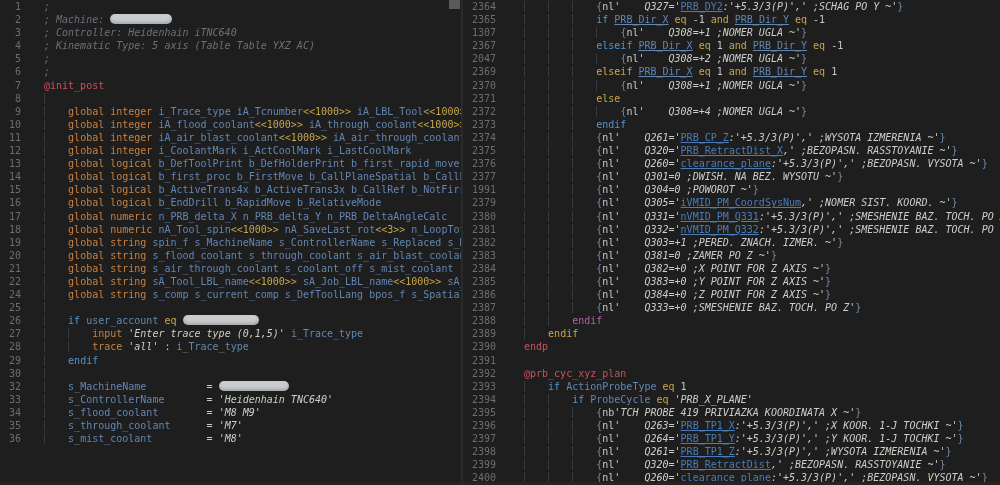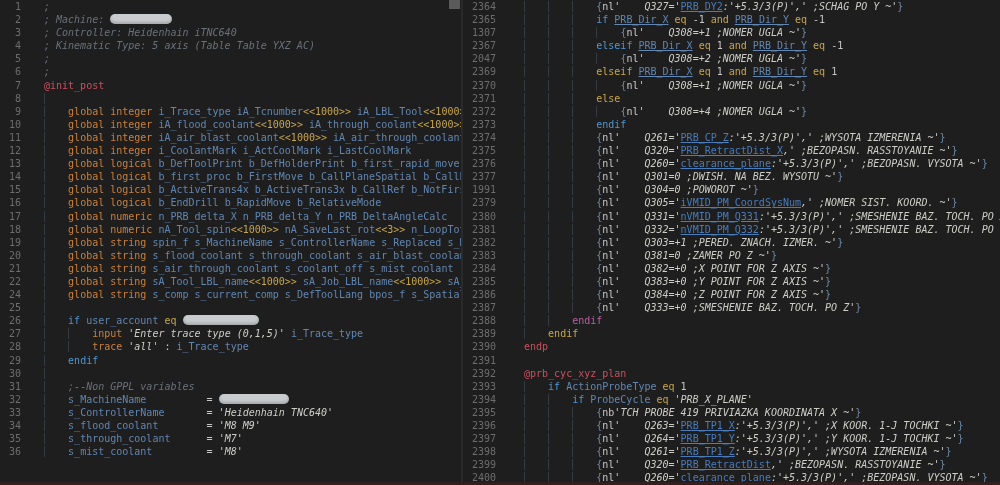--- a/index.html
+++ b/index.html
@@ -62,21 +62,20 @@
       <div class="row"><span class="ln">20</span><span class="code"><span class="g">    </span><span class="tk-kw">global string </span><span class="tk-id">s_flood_coolant s_through_coolant s_air_blast_coolant</span></span></div>
       <div class="row"><span class="ln">21</span><span class="code"><span class="g">    </span><span class="tk-kw">global string </span><span class="tk-id">s_air_through_coolant s_coolant_off s_mist_coolant</span></span></div>
       <div class="row"><span class="ln">22</span><span class="code"><span class="g">    </span><span class="tk-kw">global string </span><span class="tk-id">sA_Tool_LBL_name</span><span class="tk-op">&lt;&lt;1000&gt;&gt;</span><span class="tk-id"> sA_Job_LBL_name</span><span class="tk-op">&lt;&lt;1000&gt;&gt;</span><span class="tk-id"> sA_LBL_name</span></span></div>
       <div class="row"><span class="ln">24</span><span class="code"><span class="g">    </span><span class="tk-kw">global string </span><span class="tk-id">s_comp s_current_comp s_DefToolLang bpos_f s_SpatialFeed</span></span></div>
       <div class="row"><span class="ln">25</span><span class="code"><span class="g">    </span></span></div>
       <div class="row"><span class="ln">26</span><span class="code"><span class="g">    </span><span class="tk-ctl">if </span><span class="tk-id">user_account </span><span class="tk-op">eq </span><span class="blob" style="width: 76px;"></span></span></div>
       <div class="row"><span class="ln">27</span><span class="code"><span class="g">    </span><span class="g">    </span><span class="tk-kw">input </span><span class="tk-str">'Enter trace type (0,1,5)' </span><span class="tk-id">i_Trace_type</span></span></div>
       <div class="row"><span class="ln">28</span><span class="code"><span class="g">    </span><span class="g">    </span><span class="tk-kw">trace </span><span class="tk-str">'all'</span><span class="tk-pl"> : </span><span class="tk-id">i_Trace_type</span></span></div>
       <div class="row"><span class="ln">29</span><span class="code"><span class="g">    </span><span class="tk-ctl">endif</span></span></div>
       <div class="row"><span class="ln">30</span><span class="code"><span class="g">    </span></span></div>
-      <div class="row"><span class="ln">31</span><span class="code"><span class="g">    </span><span class="tk-c">;--Non GPPL variables</span></span></div>
       <div class="row"><span class="ln">32</span><span class="code"><span class="g">    </span><span class="tk-id">s_MachineName</span><span class="tk-pl">          = </span><span class="blob" style="width: 70px;"></span></span></div>
       <div class="row"><span class="ln">33</span><span class="code"><span class="g">    </span><span class="tk-id">s_ControllerName</span><span class="tk-pl">       = </span><span class="tk-str">'Heidenhain TNC640'</span></span></div>
       <div class="row"><span class="ln">34</span><span class="code"><span class="g">    </span><span class="tk-id">s_flood_coolant</span><span class="tk-pl">        = </span><span class="tk-str">'M8 M9'</span></span></div>
       <div class="row"><span class="ln">35</span><span class="code"><span class="g">    </span><span class="tk-id">s_through_coolant</span><span class="tk-pl">      = </span><span class="tk-str">'M7'</span></span></div>
       <div class="row"><span class="ln">36</span><span class="code"><span class="g">    </span><span class="tk-id">s_mist_coolant</span><span class="tk-pl">         = </span><span class="tk-str">'M8'</span></span></div>
     </div>
   <div id="divider"></div>
   <div class="pane" id="pane-right">
       <div class="row"><span class="ln">2364</span><span class="code"><span class="g">    </span><span class="g">    </span><span class="g">    </span><span class="tk-br">{</span><span class="tk-pl">nl</span><span class="tk-str">'    Q327='</span><span class="tk-var">PRB_DY2</span><span class="tk-str">:'+5.3/3(P)',' ;SCHAG PO Y ~'</span><span class="tk-br">}</span></span></div>
       <div class="row"><span class="ln">2365</span><span class="code"><span class="g">    </span><span class="g">    </span><span class="g">    </span><span class="tk-ctl">if </span><span class="tk-idu">PRB_Dir_X</span><span class="tk-pl"> </span><span class="tk-op">eq</span><span class="tk-pl"> -1 </span><span class="tk-op">and</span><span class="tk-pl"> </span><span class="tk-idu">PRB_Dir_Y</span><span class="tk-pl"> </span><span class="tk-op">eq</span><span class="tk-pl"> -1</span></span></div>

